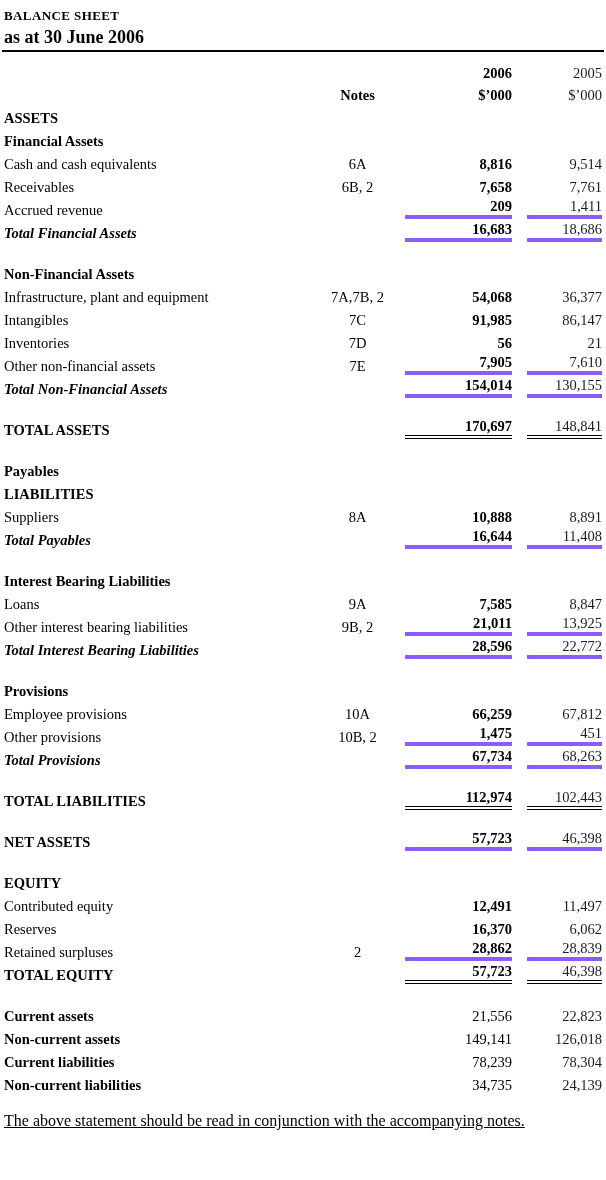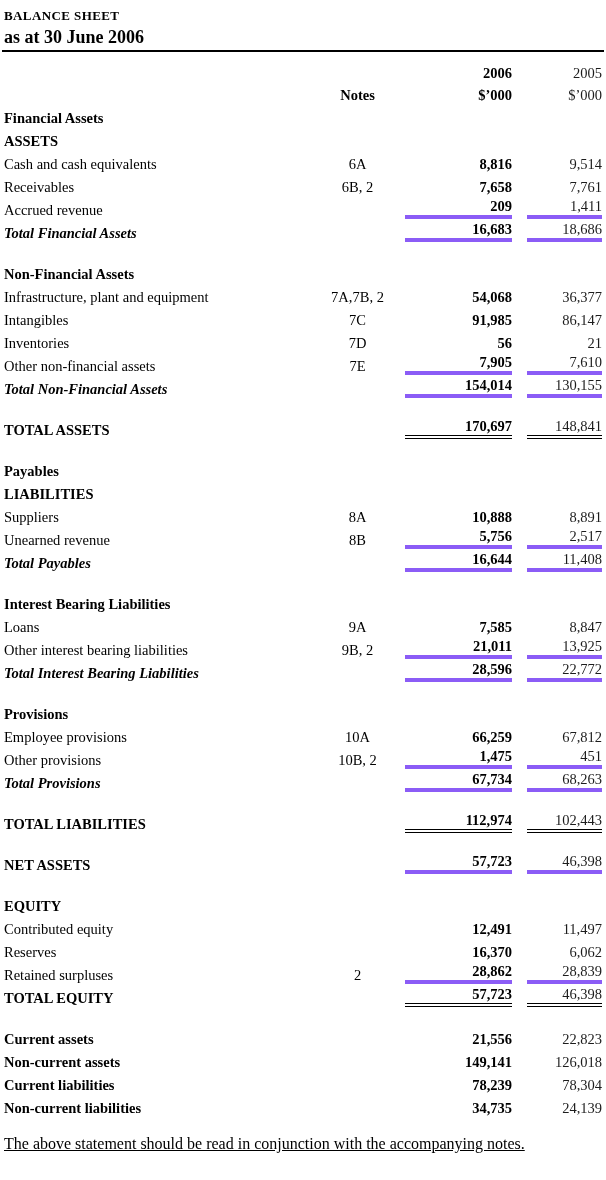--- a/index.html
+++ b/index.html
@@ -19,21 +19,21 @@
   .c-v1{width:107px;text-align:right;box-sizing:border-box;}
   .c-v2{width:75px;margin-left:15px;text-align:right;box-sizing:border-box;color:#1c1c1c;}
   .bold{font-weight:bold;}
   .section .c-label{font-weight:bold;}
   .item .c-v1{font-weight:bold;}
   .total .c-label{font-weight:bold;font-style:italic;}
   .total .c-v1{font-weight:bold;}
   .grandtotal .c-label{font-weight:bold;}
   .grandtotal .c-v1{font-weight:bold;}
   .summary .c-label{font-weight:bold;}
-  .summary .c-v1{font-weight:bold;}
+  .summary .c-v1{font-weight:normal;}
   .rule-single{border-bottom:4px solid #8b5cf6;}
   .rule-double{border-bottom:4px double #000;}
   .spacer{height:18px;}
   .footer{margin-top:17px;font-size:16px;line-height:20px;text-decoration:underline;}
 </style>
 </head>
 <body>
 
 <div class="page">
   <div class="title">BALANCE SHEET</div>
@@ -48,27 +48,27 @@
   </div>
   <div class="row head">
     <div class="c-label"></div>
     <div class="c-notes bold">Notes</div>
     <div class="c-v1 bold">$’000</div>
     <div class="c-v2">$’000</div>
   </div>
 
   <div id="rows">
       <div class="row section">
+        <div class="c-label">ASSETS</div>
+        <div class="c-notes"></div>
+        <div class="c-v1"></div>
+        <div class="c-v2"></div>
+      </div>
+      <div class="row section">
         <div class="c-label">Financial Assets</div>
-        <div class="c-notes"></div>
-        <div class="c-v1"></div>
-        <div class="c-v2"></div>
-      </div>
-      <div class="row section">
-        <div class="c-label">ASSETS</div>
         <div class="c-notes"></div>
         <div class="c-v1"></div>
         <div class="c-v2"></div>
       </div>
       <div class="row item">
         <div class="c-label">Cash and cash equivalents</div>
         <div class="c-notes">6A</div>
         <div class="c-v1">8,816</div>
         <div class="c-v2">9,514</div>
       </div>
@@ -146,26 +146,20 @@
         <div class="c-notes"></div>
         <div class="c-v1"></div>
         <div class="c-v2"></div>
       </div>
       <div class="row item">
         <div class="c-label">Suppliers</div>
         <div class="c-notes">8A</div>
         <div class="c-v1">10,888</div>
         <div class="c-v2">8,891</div>
       </div>
-      <div class="row item">
-        <div class="c-label">Unearned revenue</div>
-        <div class="c-notes">8B</div>
-        <div class="c-v1 rule-single">5,756</div>
-        <div class="c-v2 rule-single">2,517</div>
-      </div>
       <div class="row total">
         <div class="c-label">Total Payables</div>
         <div class="c-notes"></div>
         <div class="c-v1 rule-single">16,644</div>
         <div class="c-v2 rule-single">11,408</div>
       </div>
       <div class="spacer"></div>
       <div class="row section">
         <div class="c-label">Interest Bearing Liabilities</div>
         <div class="c-notes"></div>

